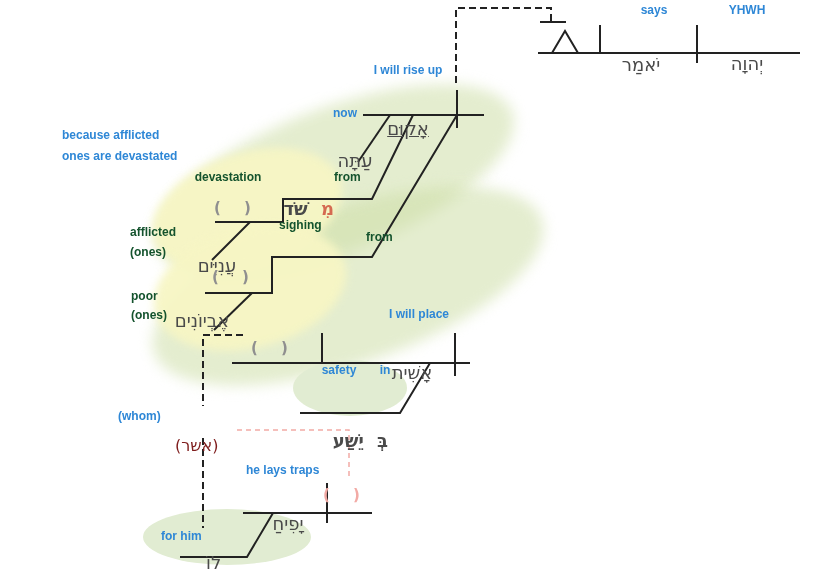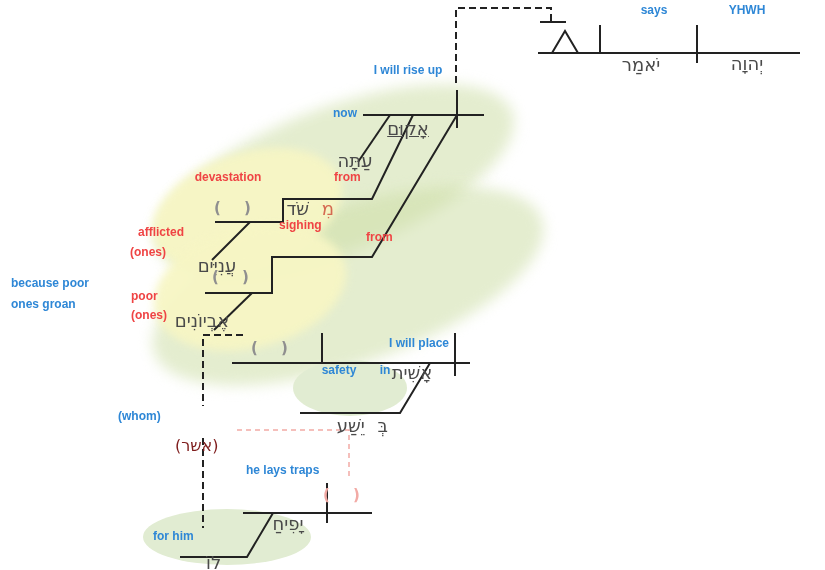--- a/index.html
+++ b/index.html
@@ -7,24 +7,24 @@
          font-family:"Liberation Sans",sans-serif;}
   .blob{position:absolute;border-radius:50%;pointer-events:none;}
   .blob.green{background:rgba(205,222,168,0.55);filter:blur(7px);}
   .blob.yellow{background:rgba(247,246,196,0.95);filter:blur(4px);}
   .oval{position:absolute;border-radius:50%;background:#e1ecd2;}
   svg.lines{position:absolute;left:0;top:0;z-index:2;}
   .txt{position:absolute;white-space:nowrap;z-index:3;line-height:1.25;}
   .c{transform:translateX(-50%);}
   .en{font-family:"Liberation Sans",sans-serif;font-weight:bold;font-size:12px;}
   .blue{color:#2e87d6;}
-  .gray{color:#ef4444;}
+  .gray{color:#14532d;}
   .he{font-family:"DejaVu Sans",sans-serif;font-size:18px;color:#4a4a4a;font-weight:400;margin-top:28px;}
   .he-sm{font-size:16px;color:#7f1d1d;}
-  .rtl{direction:rtl;text-align:right;}
+  .rtl{direction:rtl;text-align:right;font-weight:bold;}
   .rtl span + span{margin-right:7px;}
   .red{color:#d56a51;}
   .slot{font-family:"DejaVu Sans",sans-serif;font-size:15px;font-weight:bold;color:#8f8f8f;letter-spacing:9px;}
   .slot.pinkc{color:#f2aaa5;}
   .twoline{line-height:21px;}
 </style>
 </head>
 <body>
 
 <div id="stage">
@@ -73,56 +73,56 @@
   <div class="txt en blue c" style="left:747px;top:3px;">YHWH</div>
   <div class="txt he c" style="left:747px;top:25px;">יְהוָה</div>
   <div class="txt en blue c" style="left:654px;top:3px;">says</div>
   <div class="txt he c" style="left:641px;top:26px;">יֹאמַר</div>
 
   <div class="txt en blue c" style="left:408px;top:63px;text-align:right;">I will rise up</div>
   <div class="txt he c" style="left:408px;top:90px;text-decoration:underline;">אָקוּם</div>
   <div class="txt en blue c" style="left:345px;top:106px;">now</div>
   <div class="txt he c" style="left:355px;top:122px;">עַתָּה</div>
 
+  <div class="txt en blue twoline" style="left:62px;top:125px;">
+    <div>because afflicted</div>
+    <div>ones are devastated</div>
+  </div>
 
   <div class="txt en gray c" style="left:228px;top:170px;">devastation</div>
   <div class="txt he rtl" style="left:272px;top:170px;width:62px;">
     <span class="red">מִ</span>
     <span>שֹׁד</span>
   </div>
   <div class="txt en gray" style="left:334px;top:170px;">from</div>
   <div class="txt slot c" style="left:237px;top:199px;">( )</div>
-  <div class="txt en gray" style="left:138px;top:225px;">afflicted</div>
+  <div class="txt en gray" style="left:130px;top:225px;">afflicted</div>
   <div class="txt en gray" style="left:130px;top:245px;">(ones)</div>
   <div class="txt he c" style="left:217px;top:227px;">עֲנִיִּים</div>
 
-  <div class="txt en blue twoline" style="left:11px;top:273px;">
-    <div>because poor</div>
-    <div>ones groan</div>
-  </div>
 
   <div class="txt en gray" style="left:279px;top:218px;">sighing</div>
   <div class="txt en gray" style="left:366px;top:230px;">from</div>
   <div class="txt slot c" style="left:235px;top:268px;">( )</div>
   <div class="txt en gray" style="left:131px;top:289px;">poor</div>
   <div class="txt en gray" style="left:131px;top:308px;">(ones)</div>
   <div class="txt he c" style="left:202px;top:282px;">אֶבְיוֹנִים</div>
 
-  <div class="txt en blue c" style="left:419px;top:307px;margin-top:29px;">I will place</div>
+  <div class="txt en blue c" style="left:419px;top:307px;">I will place</div>
   <div class="txt slot c" style="left:274px;top:339px;">( )</div>
   <div class="txt he c" style="left:412px;top:334px;">אָשִׁית</div>
   <div class="txt en blue c" style="left:339px;top:363px;">safety</div>
   <div class="txt en blue c" style="left:385px;top:363px;">in</div>
-  <div class="txt he rtl" style="left:326px;top:387px;width:62px;">
+  <div class="txt he rtl" style="left:326px;top:402px;width:62px;">
     <span>בְּ</span>
     <span>יֵשַׁע</span>
   </div>
 
   <div class="txt en blue" style="left:118px;top:409px;">(whom)</div>
   <div class="txt he he-sm" style="left:175px;top:408px;" dir="rtl">(אשר)</div>
 
   <div class="txt en blue" style="left:246px;top:463px;text-align:center;">he lays traps</div>
   <div class="txt slot pinkc c" style="left:346px;top:486px;">( )</div>
   <div class="txt he c" style="left:288px;top:485px;">יָפִיחַ</div>
-  <div class="txt en blue" style="left:153px;top:529px;">for him</div>
+  <div class="txt en blue" style="left:161px;top:529px;">for him</div>
   <div class="txt he" style="left:206px;top:524px;">לוֹ</div>
 
 </div>
 
 </body></html>

